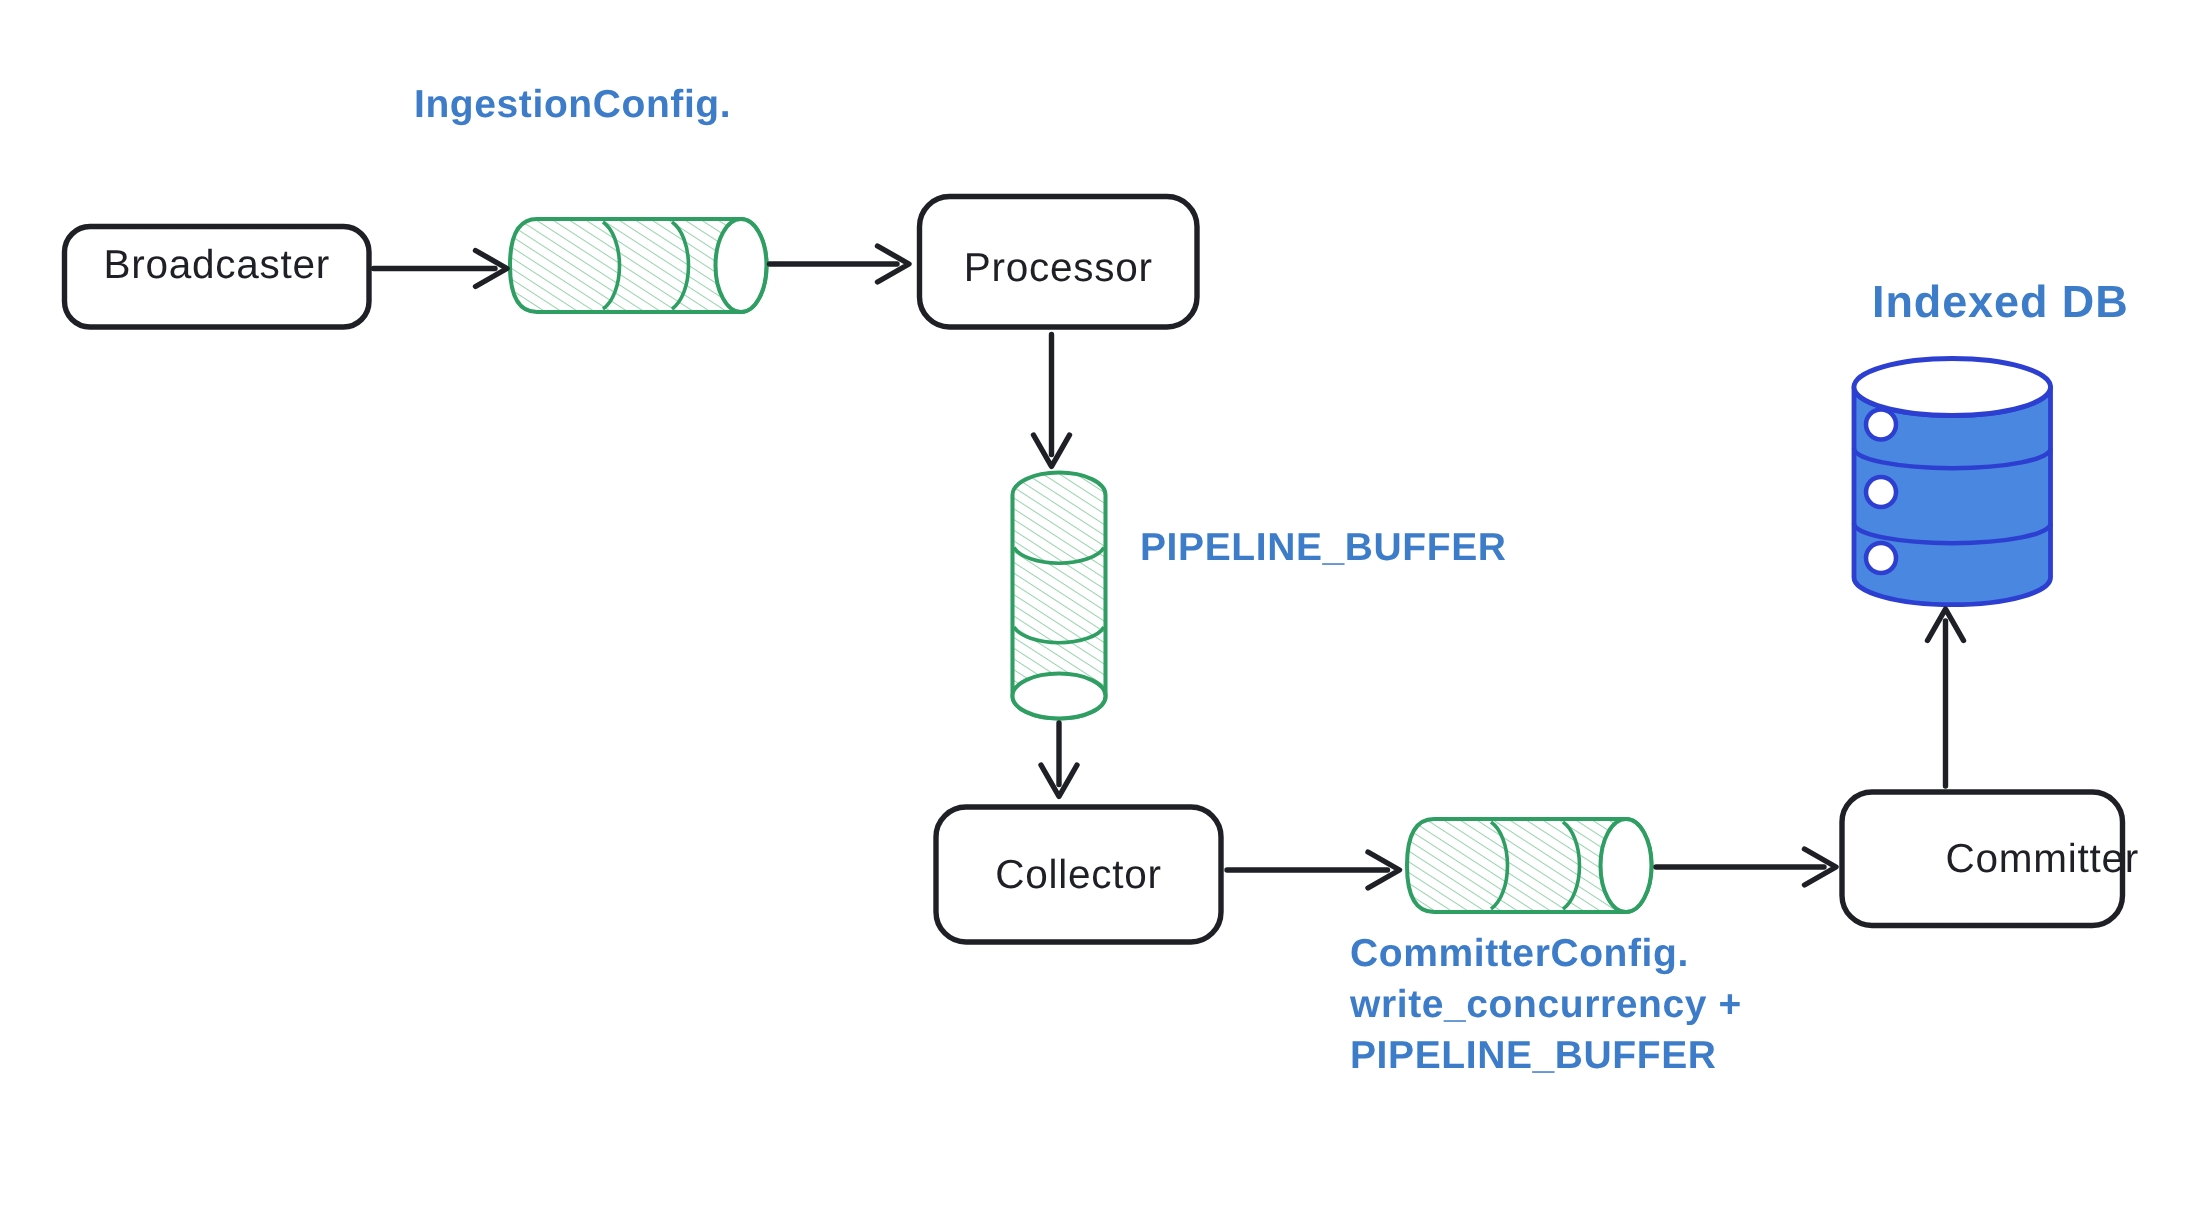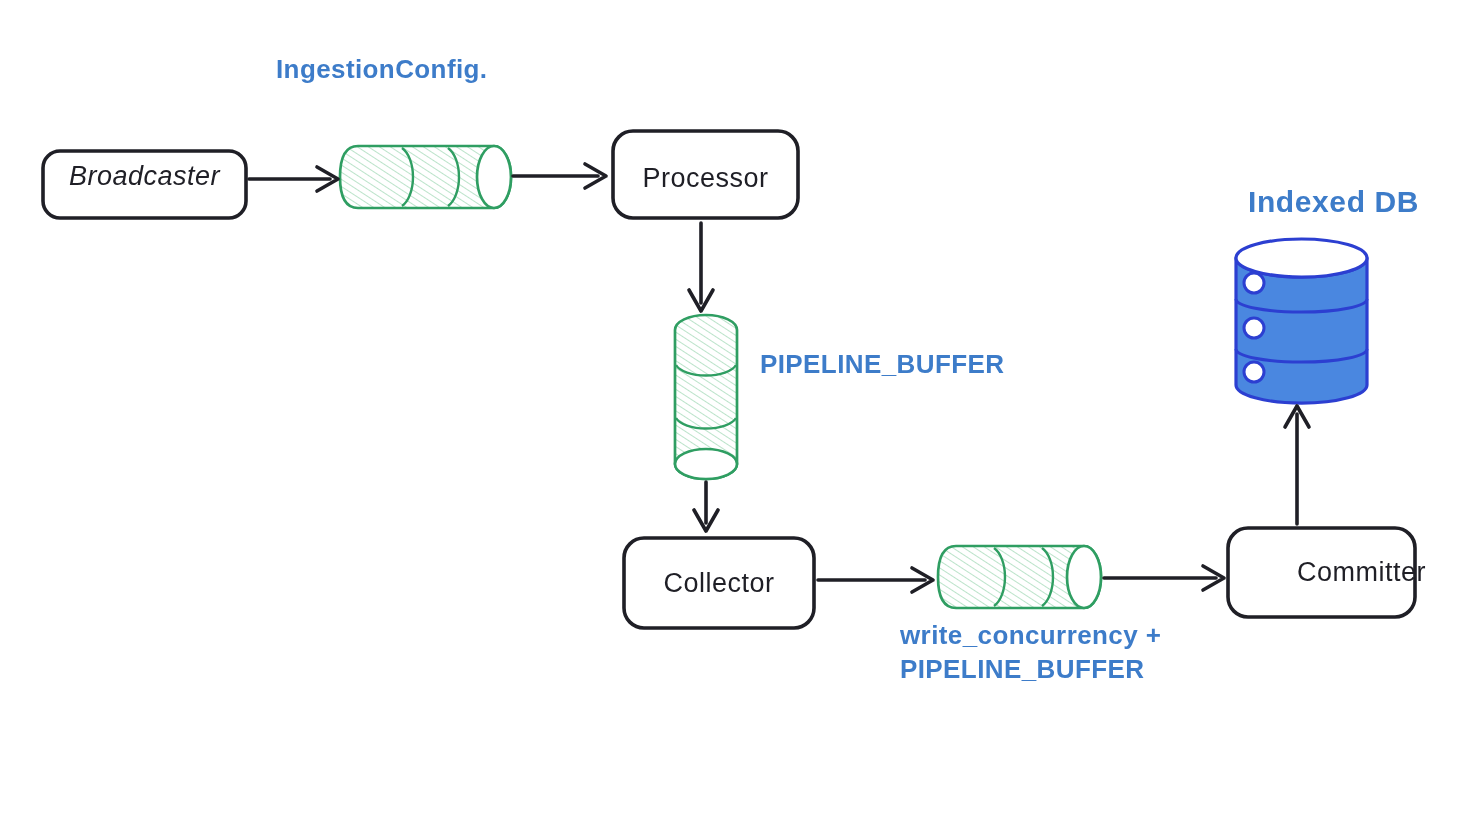--- a/index.html
+++ b/index.html
@@ -134,33 +134,34 @@
     <g>
       <line class="arrow" x1="1104" y1="578" x2="1216" y2="578"></line>
       <polyline class="arrow" points="1203,566 1224,578 1203,590"></polyline>
     </g>
     <g>
       <line class="arrow" x1="1297" y1="524" x2="1297" y2="414"></line>
       <polyline class="arrow" points="1285,427 1297,406 1309,427"></polyline>
     </g>
   </svg>
 
-  <div class="node-label" style="left:43px;   top:151px; width:203px; height:50px;font-style:italic;">Broadcaster</div>
+  <div class="node-label" style="left:43px;   top:151px; width:203px; height:50px;">Broadcaster</div>
   <div class="node-label" style="left:613px;  top:131px; width:185px; height:95px;">Processor</div>
   <div class="node-label" style="left:624px;  top:538px; width:190px; height:90px;">Collector</div>
   <div class="node-label" style="left:1228px; top:528px; width:187px; height:89px;padding-left:40px;">Committer</div>
 
   <div class="blue-label" style="left:276px; top:52px;">
     <div>IngestionConfig.</div>
   </div>
 
   <div class="blue-label" style="left:760px; top:347px;">
     <div>PIPELINE_BUFFER</div>
   </div>
 
   <div class="blue-label" style="left:900px; top:618px;">
+    <div>CommitterConfig.</div>
     <div>write_concurrency +</div>
     <div>PIPELINE_BUFFER</div>
   </div>
 
   <div class="db-title" style="left:1248px; top:185px;">Indexed DB</div>
 
 </div>
 
 </body></html>

